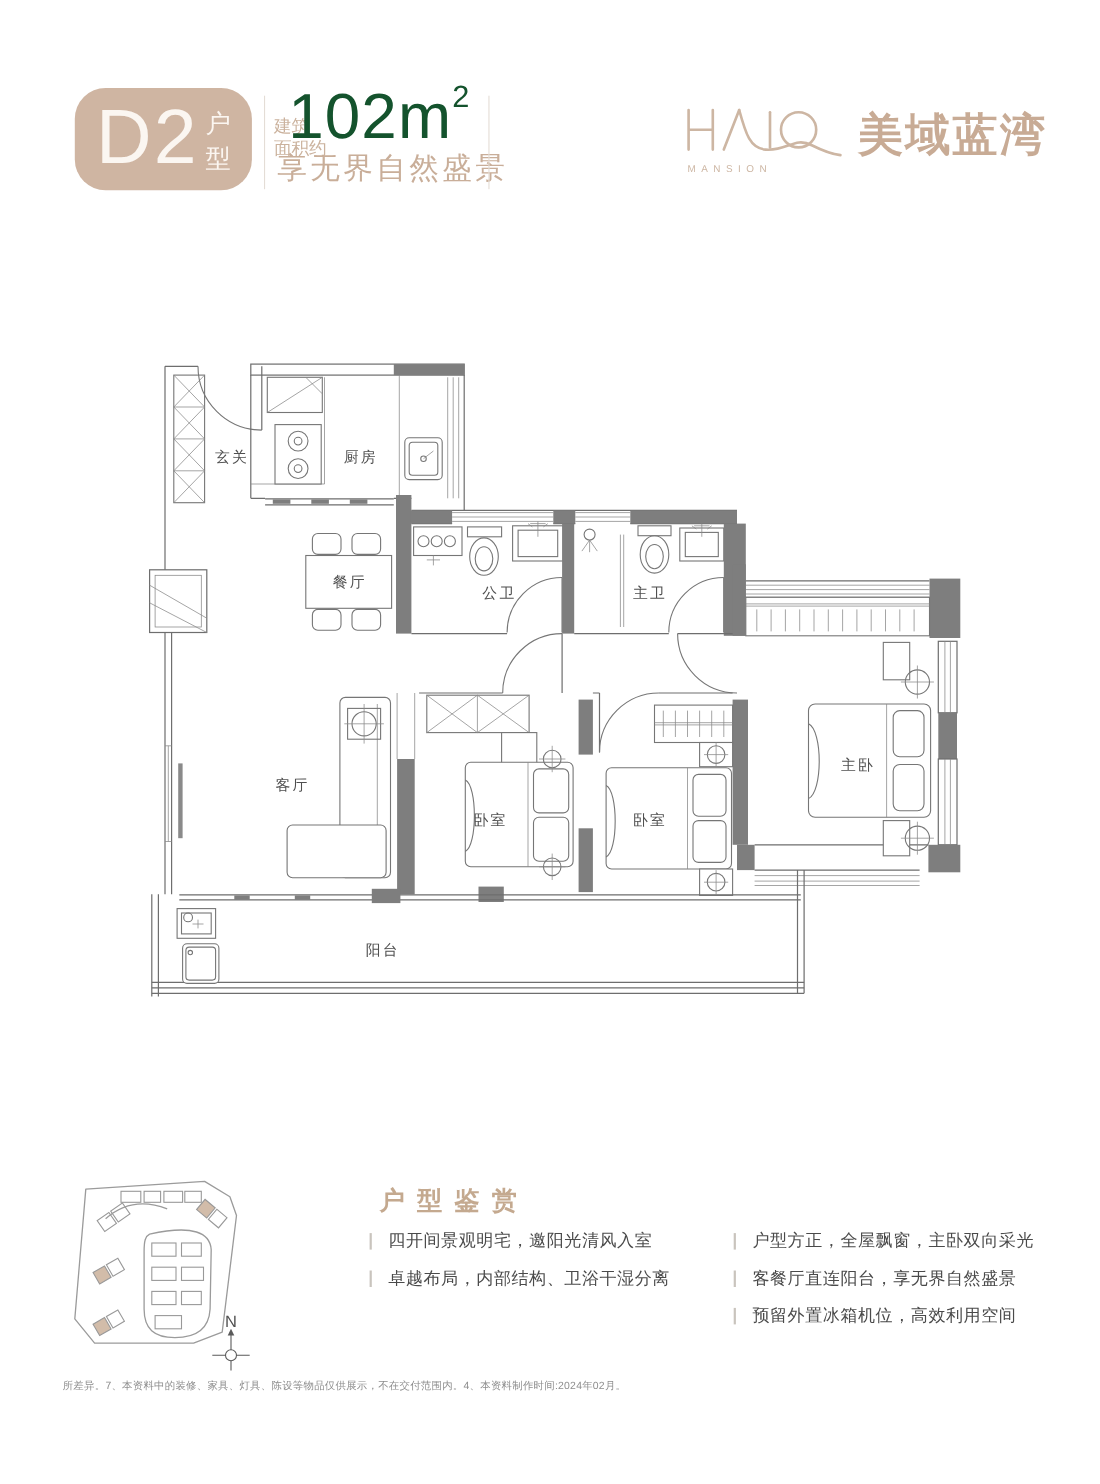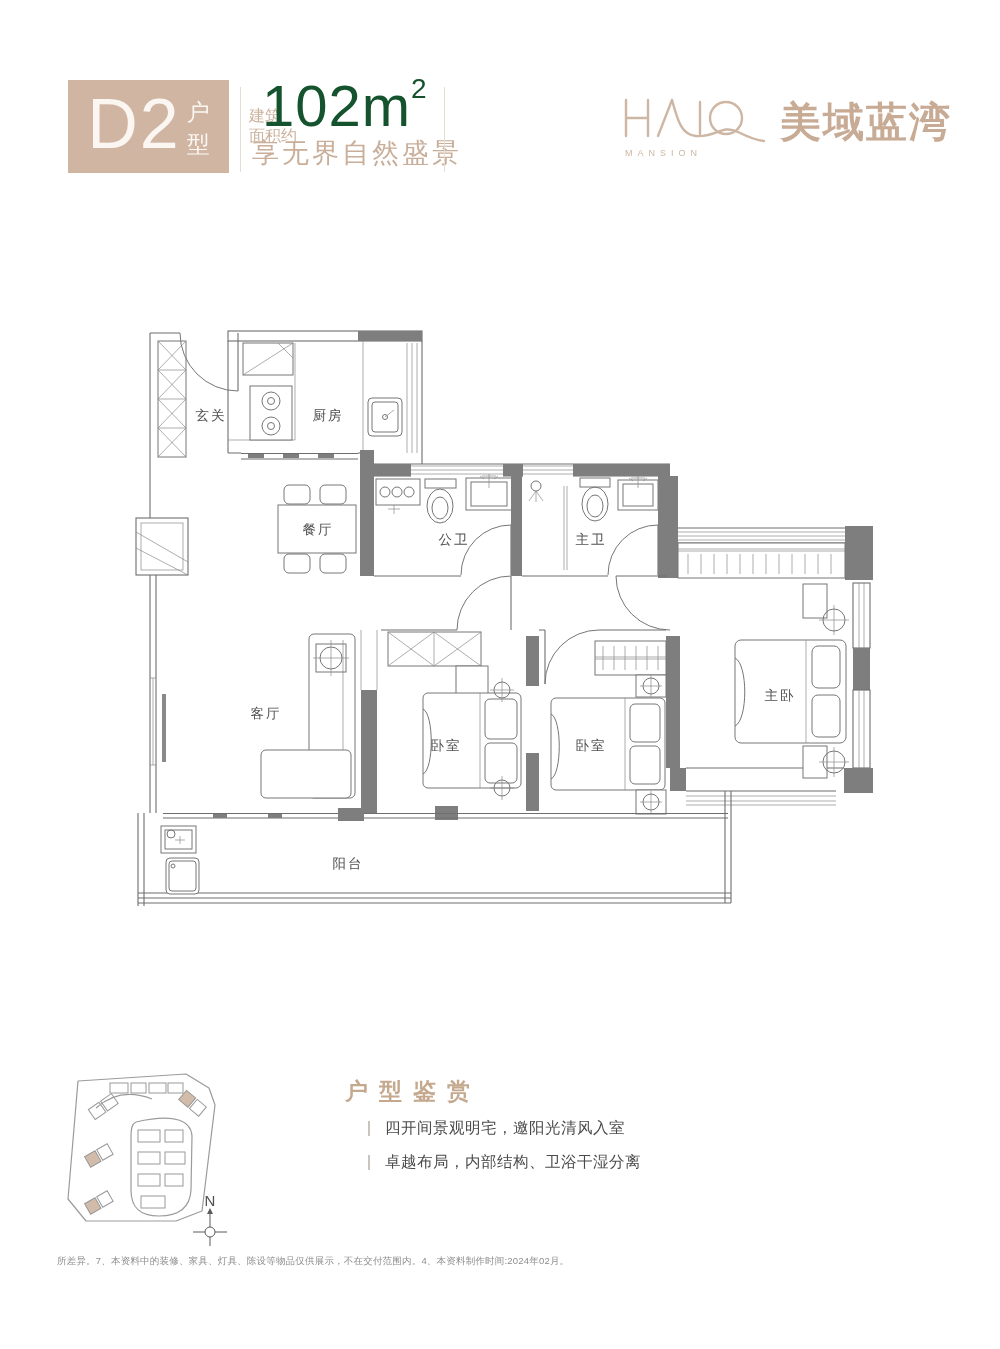--- a/index.html
+++ b/index.html
@@ -1,21 +1,21 @@
 <!DOCTYPE html>
 <html><head>
 <meta charset="utf-8">
 <style>
   html,body{margin:0;padding:0;background:#ffffff;}
   .page{position:relative;width:1000px;height:1349px;background:#fff;overflow:hidden;
         font-family:"Liberation Sans","DejaVu Sans",sans-serif;}
 
   
   .unit-box{position:absolute;left:68px;top:80px;width:161px;height:93px;background:#cfb5a2;
-            display:flex;align-items:center;justify-content:center;gap:6px;}
+            display:flex;align-items:center;justify-content:center;gap:6px;border-radius:28px;}
   .unit-code{color:#fbf6f1;font-size:70px;font-weight:300;letter-spacing:2px;line-height:1;margin-top:-6px;}
   .unit-suffix{display:flex;flex-direction:column;color:#fbf6f1;font-size:23px;line-height:1.35;margin-top:4px;}
   .hdr-divider{position:absolute;top:87px;width:1px;height:85px;background:#e4ddd6;}
   .area-note{position:absolute;left:249px;top:106px;font-size:16px;line-height:1.25;color:#cbb29d;}
   .area-value{position:absolute;left:262px;top:72px;color:#14532d;font-size:58px;font-weight:300;letter-spacing:1px;}
   .area-value sup{font-size:28px;vertical-align:28px;}
   .layout-desc{position:absolute;left:252px;top:135px;color:#c9ae99;font-size:27px;letter-spacing:3px;}
   .logo{position:absolute;left:612px;top:84px;width:340px;height:100px;}
 
   
@@ -26,21 +26,21 @@
   .plan .fn{fill:none;stroke:#767676;stroke-width:1;}
   .plan .d{fill:#7e7e7e;stroke:none;}
   .plan text{font-family:"Liberation Sans","DejaVu Sans",sans-serif;font-size:13.5px;fill:#4f4f4f;letter-spacing:2px;}
 
   
   .sitemap{position:absolute;left:58px;top:1068px;}
   .compass{position:absolute;left:186px;top:1192px;}
   .compass text{font-family:"Liberation Sans","DejaVu Sans",sans-serif;font-size:15px;fill:#4f4f4f;}
   .features-title{position:absolute;left:345px;top:1076px;font-size:23px;color:#c4a98f;letter-spacing:11px;font-weight:bold;}
   .feat-col{position:absolute;top:1118px;display:flex;flex-direction:column;gap:13px;}
-  .feat-col.left{left:368px;text-align:center;}
+  .feat-col.left{left:336px;text-align:center;}
   .feat-col.right{left:667px;}
   .feat-item{display:flex;align-items:center;height:21px;}
   .feat-bar{width:2px;height:15px;background:#c9c4bd;margin-right:15px;flex:none;}
   .feat-text{font-size:15.5px;color:#4a4a4a;letter-spacing:.5px;white-space:nowrap;}
   .disclaimer{position:absolute;left:57px;top:1251px;width:890px;font-size:9.5px;color:#8d8d8d;line-height:19px;letter-spacing:.2px;}
 </style>
 </head>
 <body>
 
 <div class="page">
@@ -340,18 +340,32 @@
     <div class="feat-item">
       <span class="feat-bar"></span>
       <span class="feat-text">四开间景观明宅，邀阳光清风入室</span>
     </div>
     <div class="feat-item">
       <span class="feat-bar"></span>
       <span class="feat-text">卓越布局，内部结构、卫浴干湿分离</span>
     </div>
   </div>
 
+  <div class="feat-col right">
+    <div class="feat-item">
+      <span class="feat-bar"></span>
+      <span class="feat-text">户型方正，全屋飘窗，主卧双向采光</span>
+    </div>
+    <div class="feat-item">
+      <span class="feat-bar"></span>
+      <span class="feat-text">客餐厅直连阳台，享无界自然盛景</span>
+    </div>
+    <div class="feat-item">
+      <span class="feat-bar"></span>
+      <span class="feat-text">预留外置冰箱机位，高效利用空间</span>
+    </div>
+  </div>
 
   <div class="disclaimer">
     <div>所差异。7、本资料中的装修、家具、灯具、陈设等物品仅供展示，不在交付范围内。4、本资料制作时间:2024年02月。</div>
   </div>
 
 </div>
 
 </body></html>

